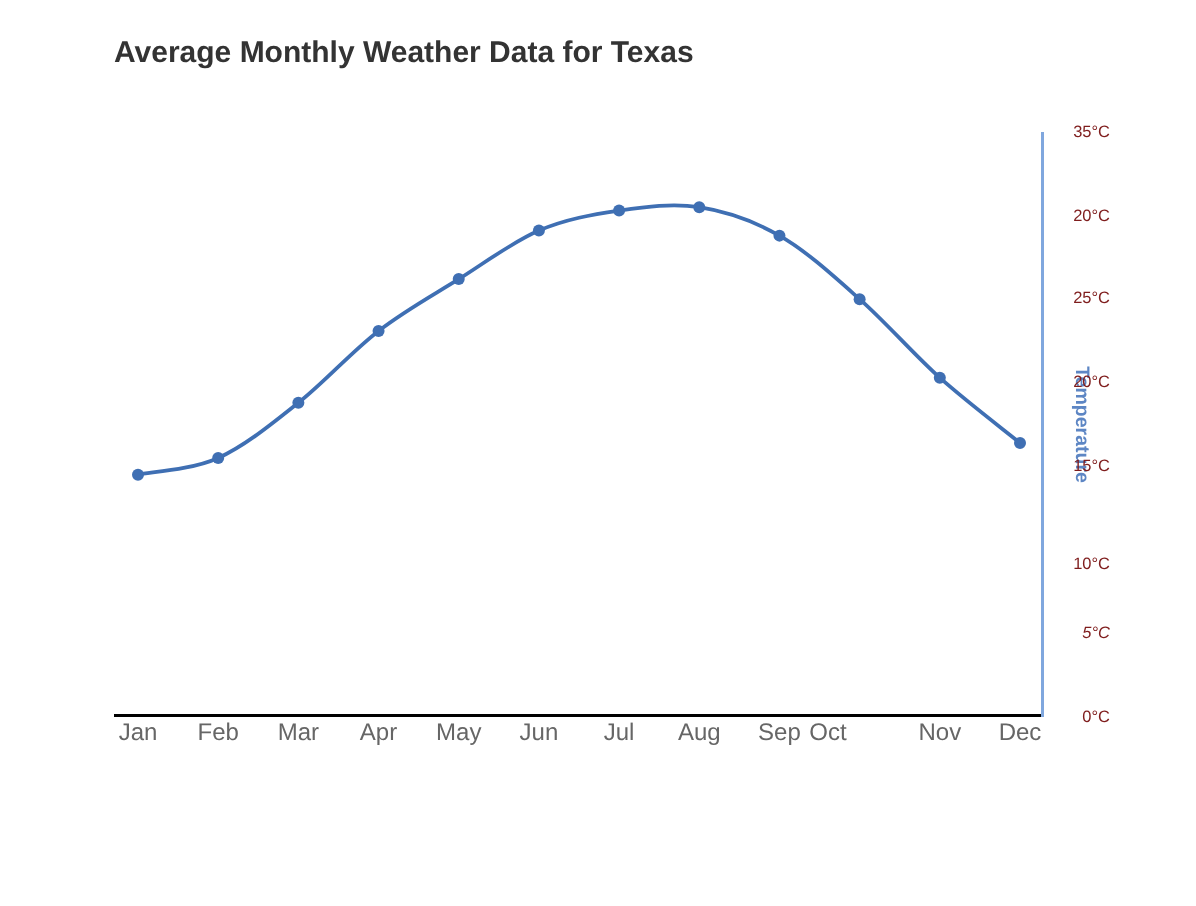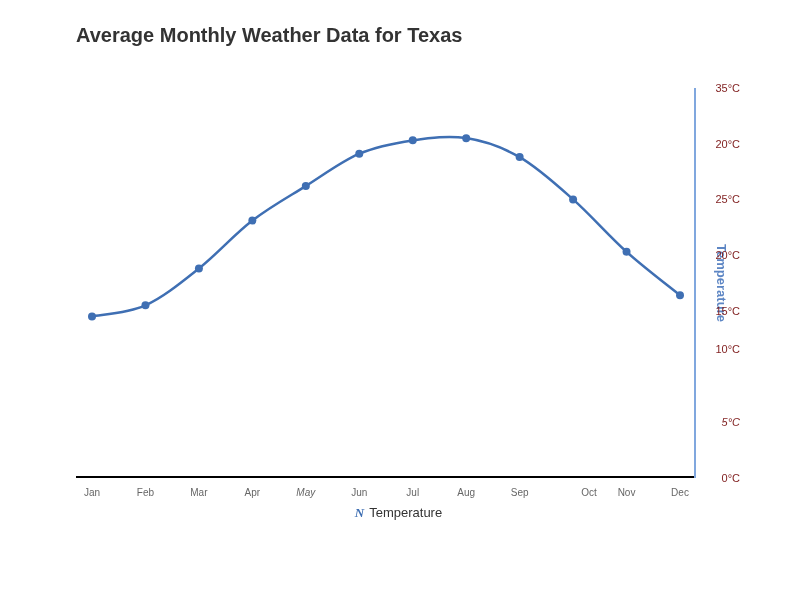--- a/index.html
+++ b/index.html
@@ -2,21 +2,21 @@
 <html><head>
 <meta charset="utf-8">
 <style>
   html,body{margin:0;padding:0;background:#fff;font-family:"Segoe UI",Arial,Helvetica,sans-serif;color:#333;}
   .wrap{position:relative;width:797px;height:604px;}
   .title{position:absolute;left:76px;top:24px;font-size:20px;font-weight:700;color:#333;}
   .subtitle{position:absolute;left:76px;top:50px;font-size:14px;color:#666;}
   .chart{position:absolute;left:76px;top:88px;width:620px;height:390px;}
   .x-axis{position:absolute;left:0;bottom:0;width:100%;height:0;border-top:2px solid #000;}
   .y-axis{position:absolute;right:0;top:0;bottom:0;width:0;border-right:2px solid #80a7de;}
-  .x-tick{position:absolute;bottom:-20px;transform:translateX(-50%);font-size:10px;color:#666;}
+  .x-tick{position:absolute;bottom:-20px;transform:translateX(-50%);font-size:16px;color:#666;}
   .y-tick{position:absolute;right:-44px;transform:translateY(50%);font-size:11px;color:#7f1d1d;}
   .y-title{position:absolute;right:-65px;top:50%;transform:translateY(-50%) rotate(90deg);transform-origin:center;font-size:13px;font-weight:700;color:#5d86c4;}
   svg.line{position:absolute;left:0;top:0;width:100%;height:100%;overflow:visible;}
   .legend{position:absolute;left:0;right:0;top:505px;text-align:center;font-size:13px;color:#333;}
   .legend .glyph{font-style:italic;font-weight:700;color:#3f6fb3;margin-right:5px;font-family:Georgia,'Times New Roman',serif;}
 </style>
 </head>
 <body>
 <div class="wrap">
 
@@ -38,34 +38,31 @@
         <circle cx="390.1818181818182" cy="50.14285714285711" r="4" fill="#3f6fb3"></circle>
         <circle cx="443.6363636363636" cy="69.08571428571429" r="4" fill="#3f6fb3"></circle>
         <circle cx="497.09090909090907" cy="111.42857142857144" r="4" fill="#3f6fb3"></circle>
         <circle cx="550.5454545454545" cy="163.79999999999998" r="4" fill="#3f6fb3"></circle>
         <circle cx="604" cy="207.25714285714287" r="4" fill="#3f6fb3"></circle>
       </svg>
   <div class="x-tick" style="left: 16px;">Jan</div>
       <div class="x-tick" style="left: 69.4545px;">Feb</div>
       <div class="x-tick" style="left: 122.909px;">Mar</div>
       <div class="x-tick" style="left: 176.364px;">Apr</div>
-      <div class="x-tick" style="left: 229.818px; font-style: italic;">May</div>
+      <div class="x-tick" style="left: 229.818px;">May</div>
       <div class="x-tick" style="left: 283.273px;">Jun</div>
       <div class="x-tick" style="left: 336.727px;">Jul</div>
       <div class="x-tick" style="left: 390.182px;">Aug</div>
       <div class="x-tick" style="left: 443.636px;">Sep</div>
-      <div class="x-tick" style="left: 513px; text-align: right;">Oct</div>
+      <div class="x-tick" style="left: 476px; text-align: right;">Oct</div>
       <div class="x-tick" style="left: 550.545px;">Nov</div>
       <div class="x-tick" style="left: 604px;">Dec</div>
       <div class="y-tick" style="bottom: 0px; text-align: center;">0°C</div>
       <div class="y-tick" style="bottom: 55.7143px; font-style: italic;">5°C</div>
-      <div class="y-tick" style="bottom: 129px;">10°C</div>
+      <div class="y-tick" style="bottom: 102px;">10°C</div>
       <div class="y-tick" style="bottom: 167.143px; margin-top: 16px;">15°C</div>
       <div class="y-tick" style="bottom: 222.857px;">20°C</div>
       <div class="y-tick" style="bottom: 278.571px;">25°C</div>
       <div class="y-tick" style="bottom: 334.286px;">20°C</div>
       <div class="y-tick" style="bottom: 390px;">35°C</div>
     </div>
 
-  <div class="legend">
-    <span class="glyph">N</span><span>Temperature</span>
-  </div>
 </div>
 
 </body></html>

